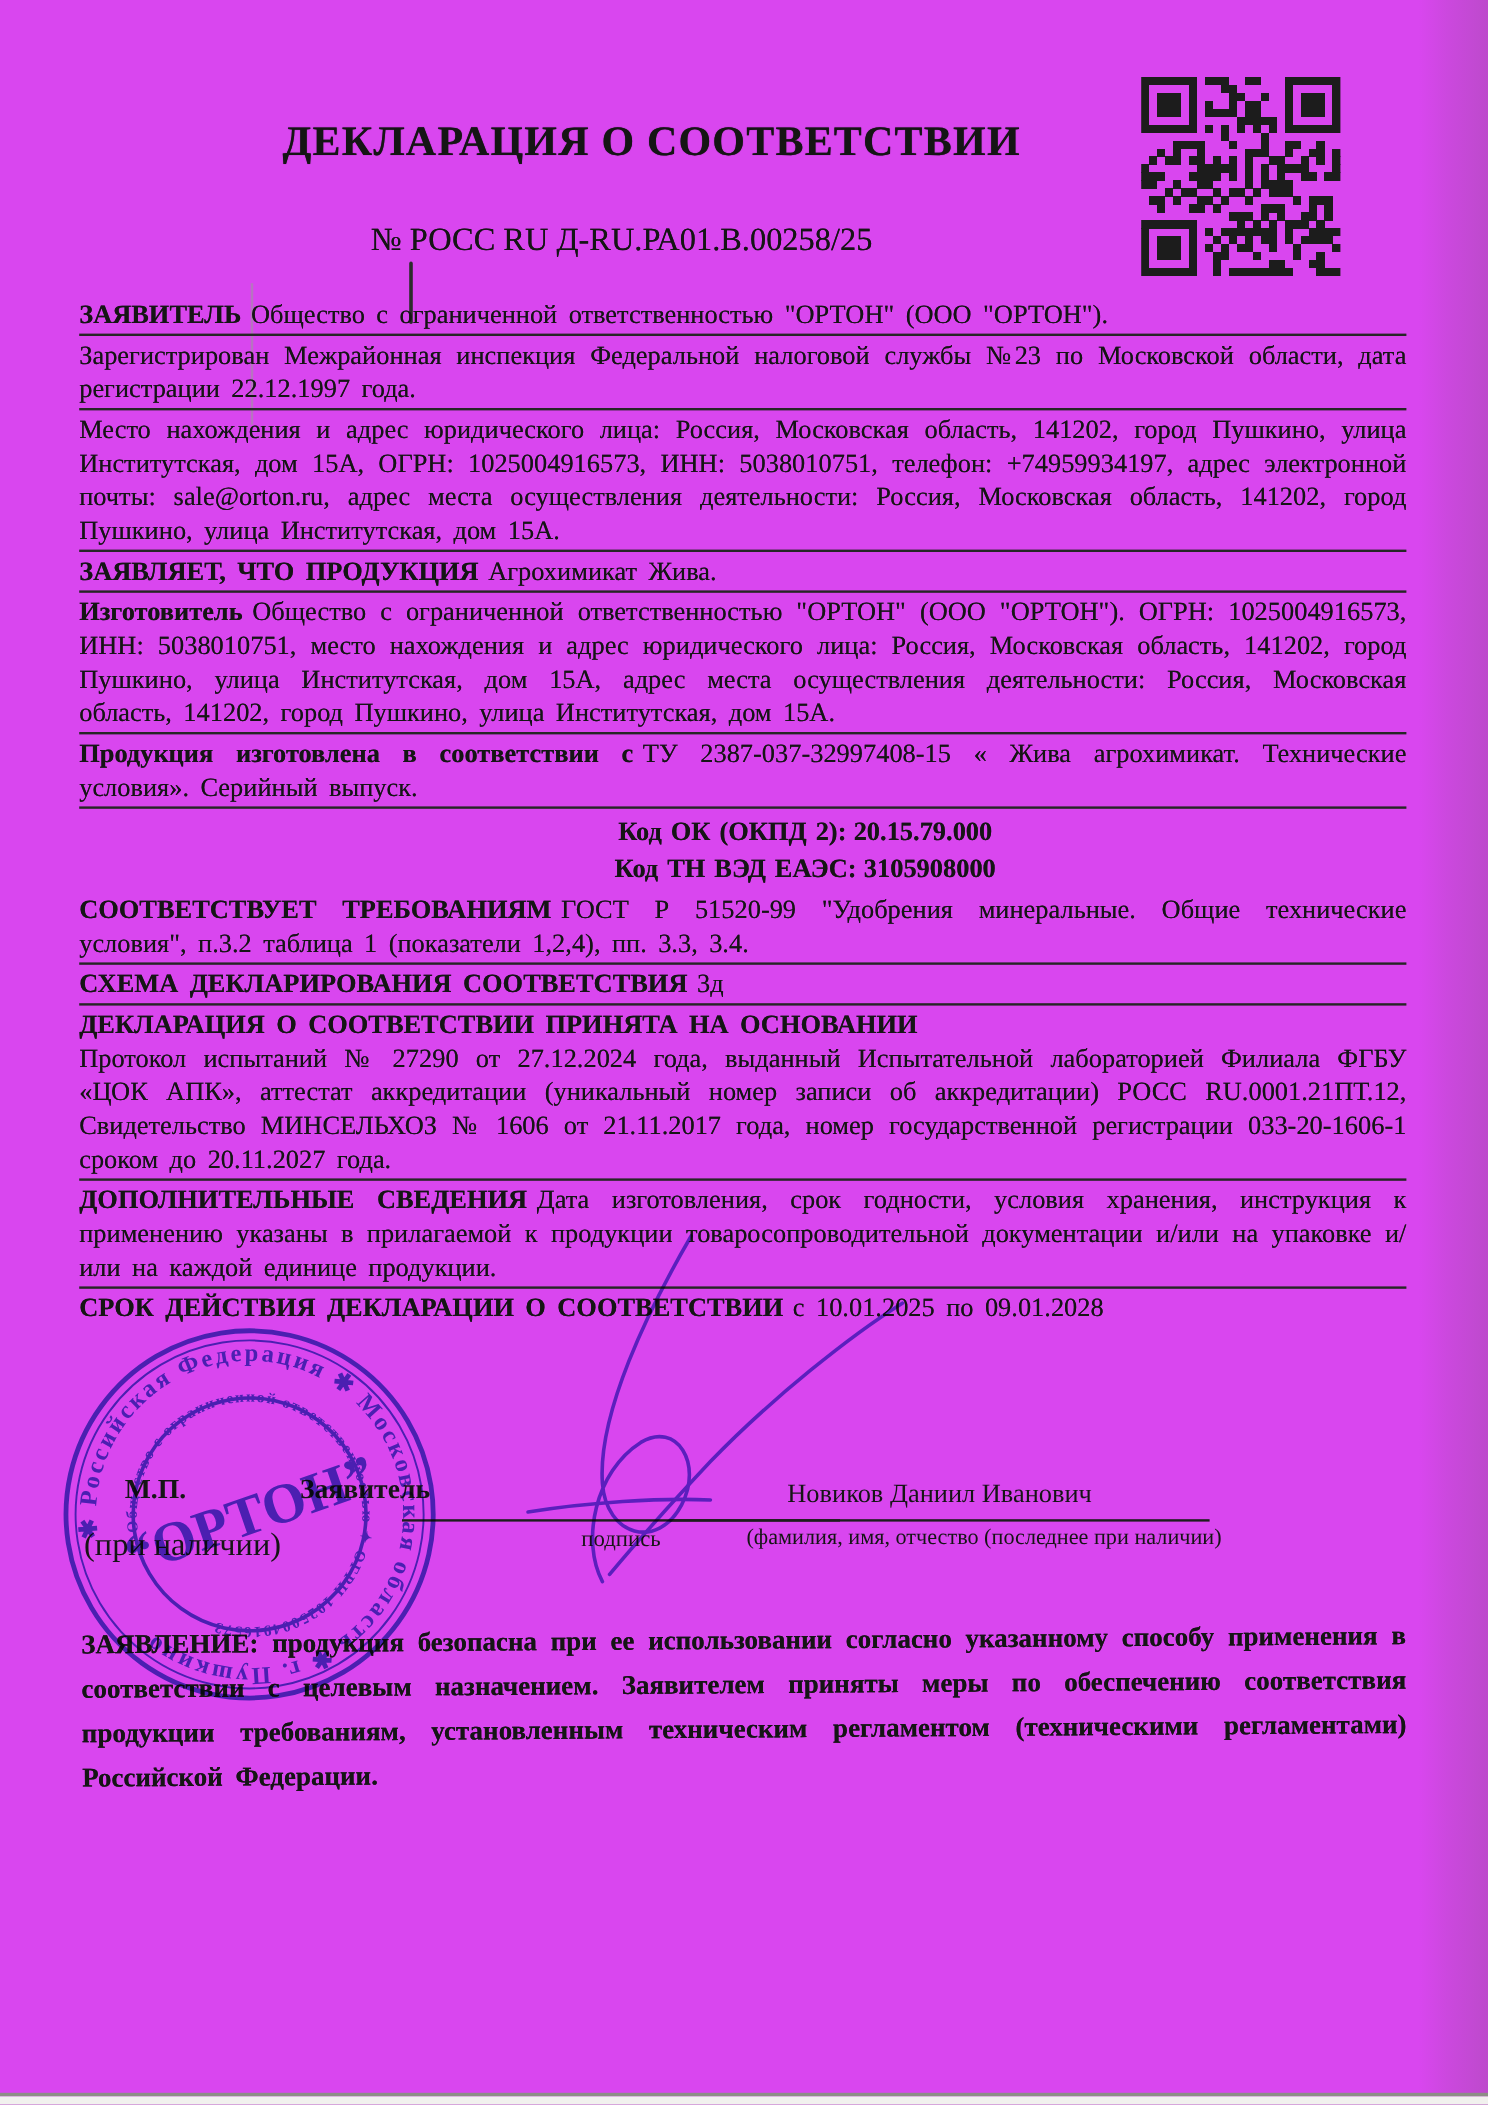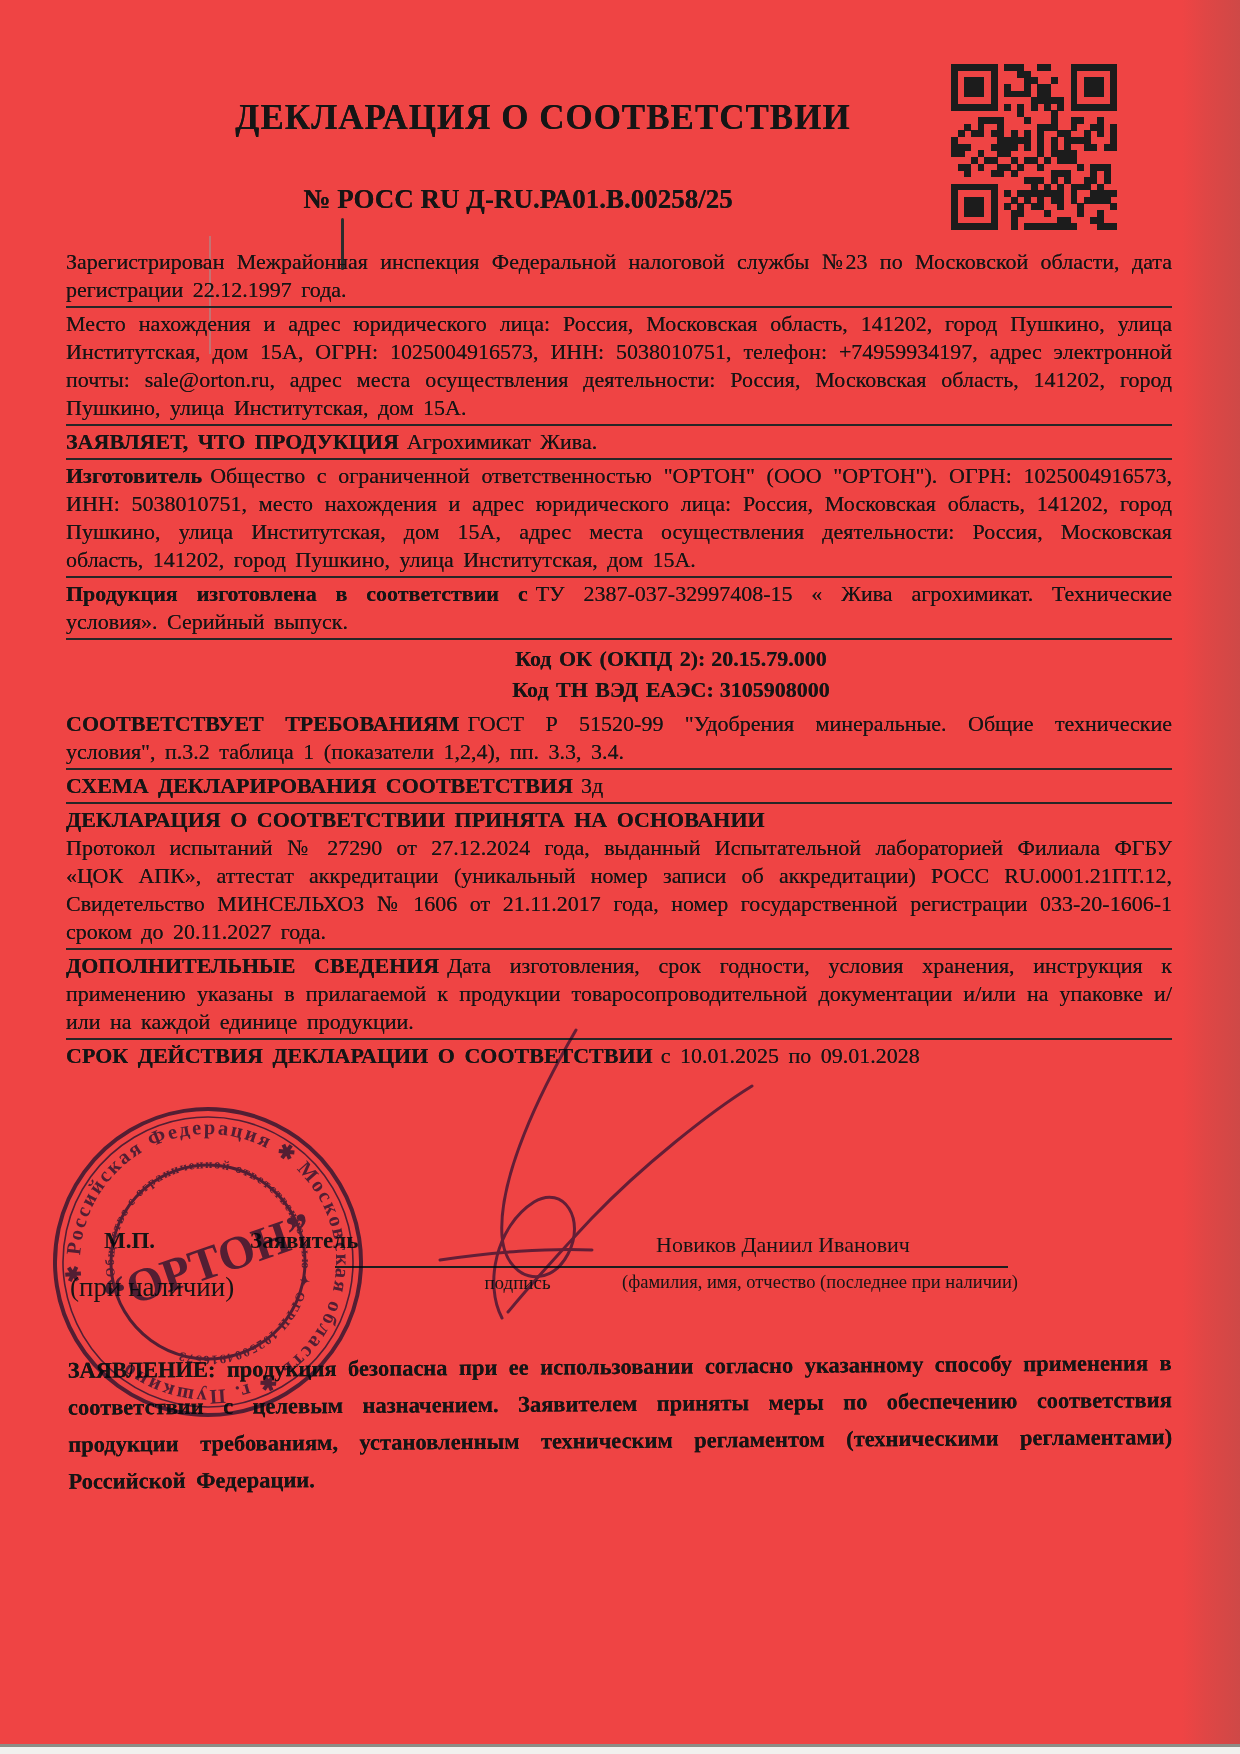--- a/index.html
+++ b/index.html
@@ -1,33 +1,33 @@
 <!DOCTYPE html>
 <html lang="ru"><head>
 <meta charset="utf-8">
 <style>
   html,body{margin:0;padding:0;background:#9a9a9a;}
   .page{
-    position:relative;width:1240px;height:1754px;background:#ef4444;
+    position:relative;width:1240px;height:1754px;background:#d946ef;
     margin:0 auto;overflow:hidden;
     font-family:"Liberation Serif","DejaVu Serif",serif;
     color:#151515;
   }
   
   .right-scan-band{position:absolute;right:0;top:0;width:58px;height:100%;
     background:linear-gradient(to right, rgba(0,0,0,0) 0%, rgba(90,88,80,.10) 40%, rgba(90,88,80,.22) 100%);}
   .bottom-scan-line{position:absolute;left:0;top:1744px;width:100%;height:3px;background:#8d8d86;}
   .bottom-scan-rest{position:absolute;left:0;top:1747px;width:100%;height:7px;background:#f1f1ee;}
   .crease-1{position:absolute;left:341px;top:218px;width:3px;height:52px;background:#2c2c2c;border-radius:2px;}
   .crease-2{position:absolute;left:209px;top:236px;width:2px;height:118px;background:#9b9b9b;opacity:.55;}
 
   .doc-title{position:absolute;left:68px;top:98px;width:950px;text-align:center;
     font-size:35px;font-weight:700;letter-spacing:1px;text-shadow:0 0 .6px rgba(10,10,10,.8);}
   .doc-number{position:absolute;left:68px;top:184px;width:900px;text-align:center;
-    font-size:27px;font-weight:700;text-shadow:0 0 .5px rgba(10,10,10,.8);}
+    font-size:27px;font-weight:400;text-shadow:0 0 .5px rgba(10,10,10,.8);}
 
   .qr{position:absolute;left:951px;top:62px;width:166px;height:170px;}
   .qr svg{width:100%;height:100%;shape-rendering:crispEdges;}
 
   .content{position:absolute;left:66px;top:246px;width:1106px;
     font-size:22px;line-height:28px;text-align:justify;word-spacing:4px;
     text-shadow:0 0 .45px rgba(15,15,15,.75);}
   .row{border-bottom:2.5px solid #262626;padding:2px 0 2px 0;}
   .row.no-rule{border-bottom:none;}
   .lbl{font-weight:700;margin-right:8px;}
@@ -367,20 +367,23 @@
         <rect x="17" y="24" width="1.04" height="1.04" fill="#1c1c1c"></rect>
         <rect x="18" y="24" width="1.04" height="1.04" fill="#1c1c1c"></rect>
         <rect x="22" y="24" width="1.04" height="1.04" fill="#1c1c1c"></rect>
         <rect x="23" y="24" width="1.04" height="1.04" fill="#1c1c1c"></rect>
         <rect x="24" y="24" width="1.04" height="1.04" fill="#1c1c1c"></rect>
       </svg>
   </div>
 
   <div class="content">
     <div class="row">
+      <span class="lbl">ЗАЯВИТЕЛЬ</span><span>Общество с ограниченной ответственностью "ОРТОН" (ООО "ОРТОН").</span>
+    </div>
+    <div class="row">
       <span class="lbl"></span><span>Зарегистрирован Межрайонная инспекция Федеральной налоговой службы №23 по Московской области, дата регистрации 22.12.1997 года.</span>
     </div>
     <div class="row">
       <span class="lbl"></span><span>Место нахождения и адрес юридического лица: Россия, Московская область, 141202, город Пушкино, улица Институтская, дом 15А, ОГРН: 1025004916573, ИНН: 5038010751, телефон: +74959934197, адрес электронной почты: sale@orton.ru, адрес места осуществления деятельности: Россия, Московская область, 141202, город Пушкино, улица Институтская, дом 15А.</span>
     </div>
     <div class="row">
       <span class="lbl">ЗАЯВЛЯЕТ, ЧТО ПРОДУКЦИЯ</span><span>Агрохимикат Жива.</span>
     </div>
     <div class="row">
       <span class="lbl">Изготовитель</span><span>Общество с ограниченной ответственностью "ОРТОН" (ООО "ОРТОН"). ОГРН: 1025004916573, ИНН: 5038010751, место нахождения и адрес юридического лица: Россия, Московская область, 141202, город Пушкино, улица Институтская, дом 15А, адрес места осуществления деятельности: Россия, Московская область, 141202, город Пушкино, улица Институтская, дом 15А.</span>

